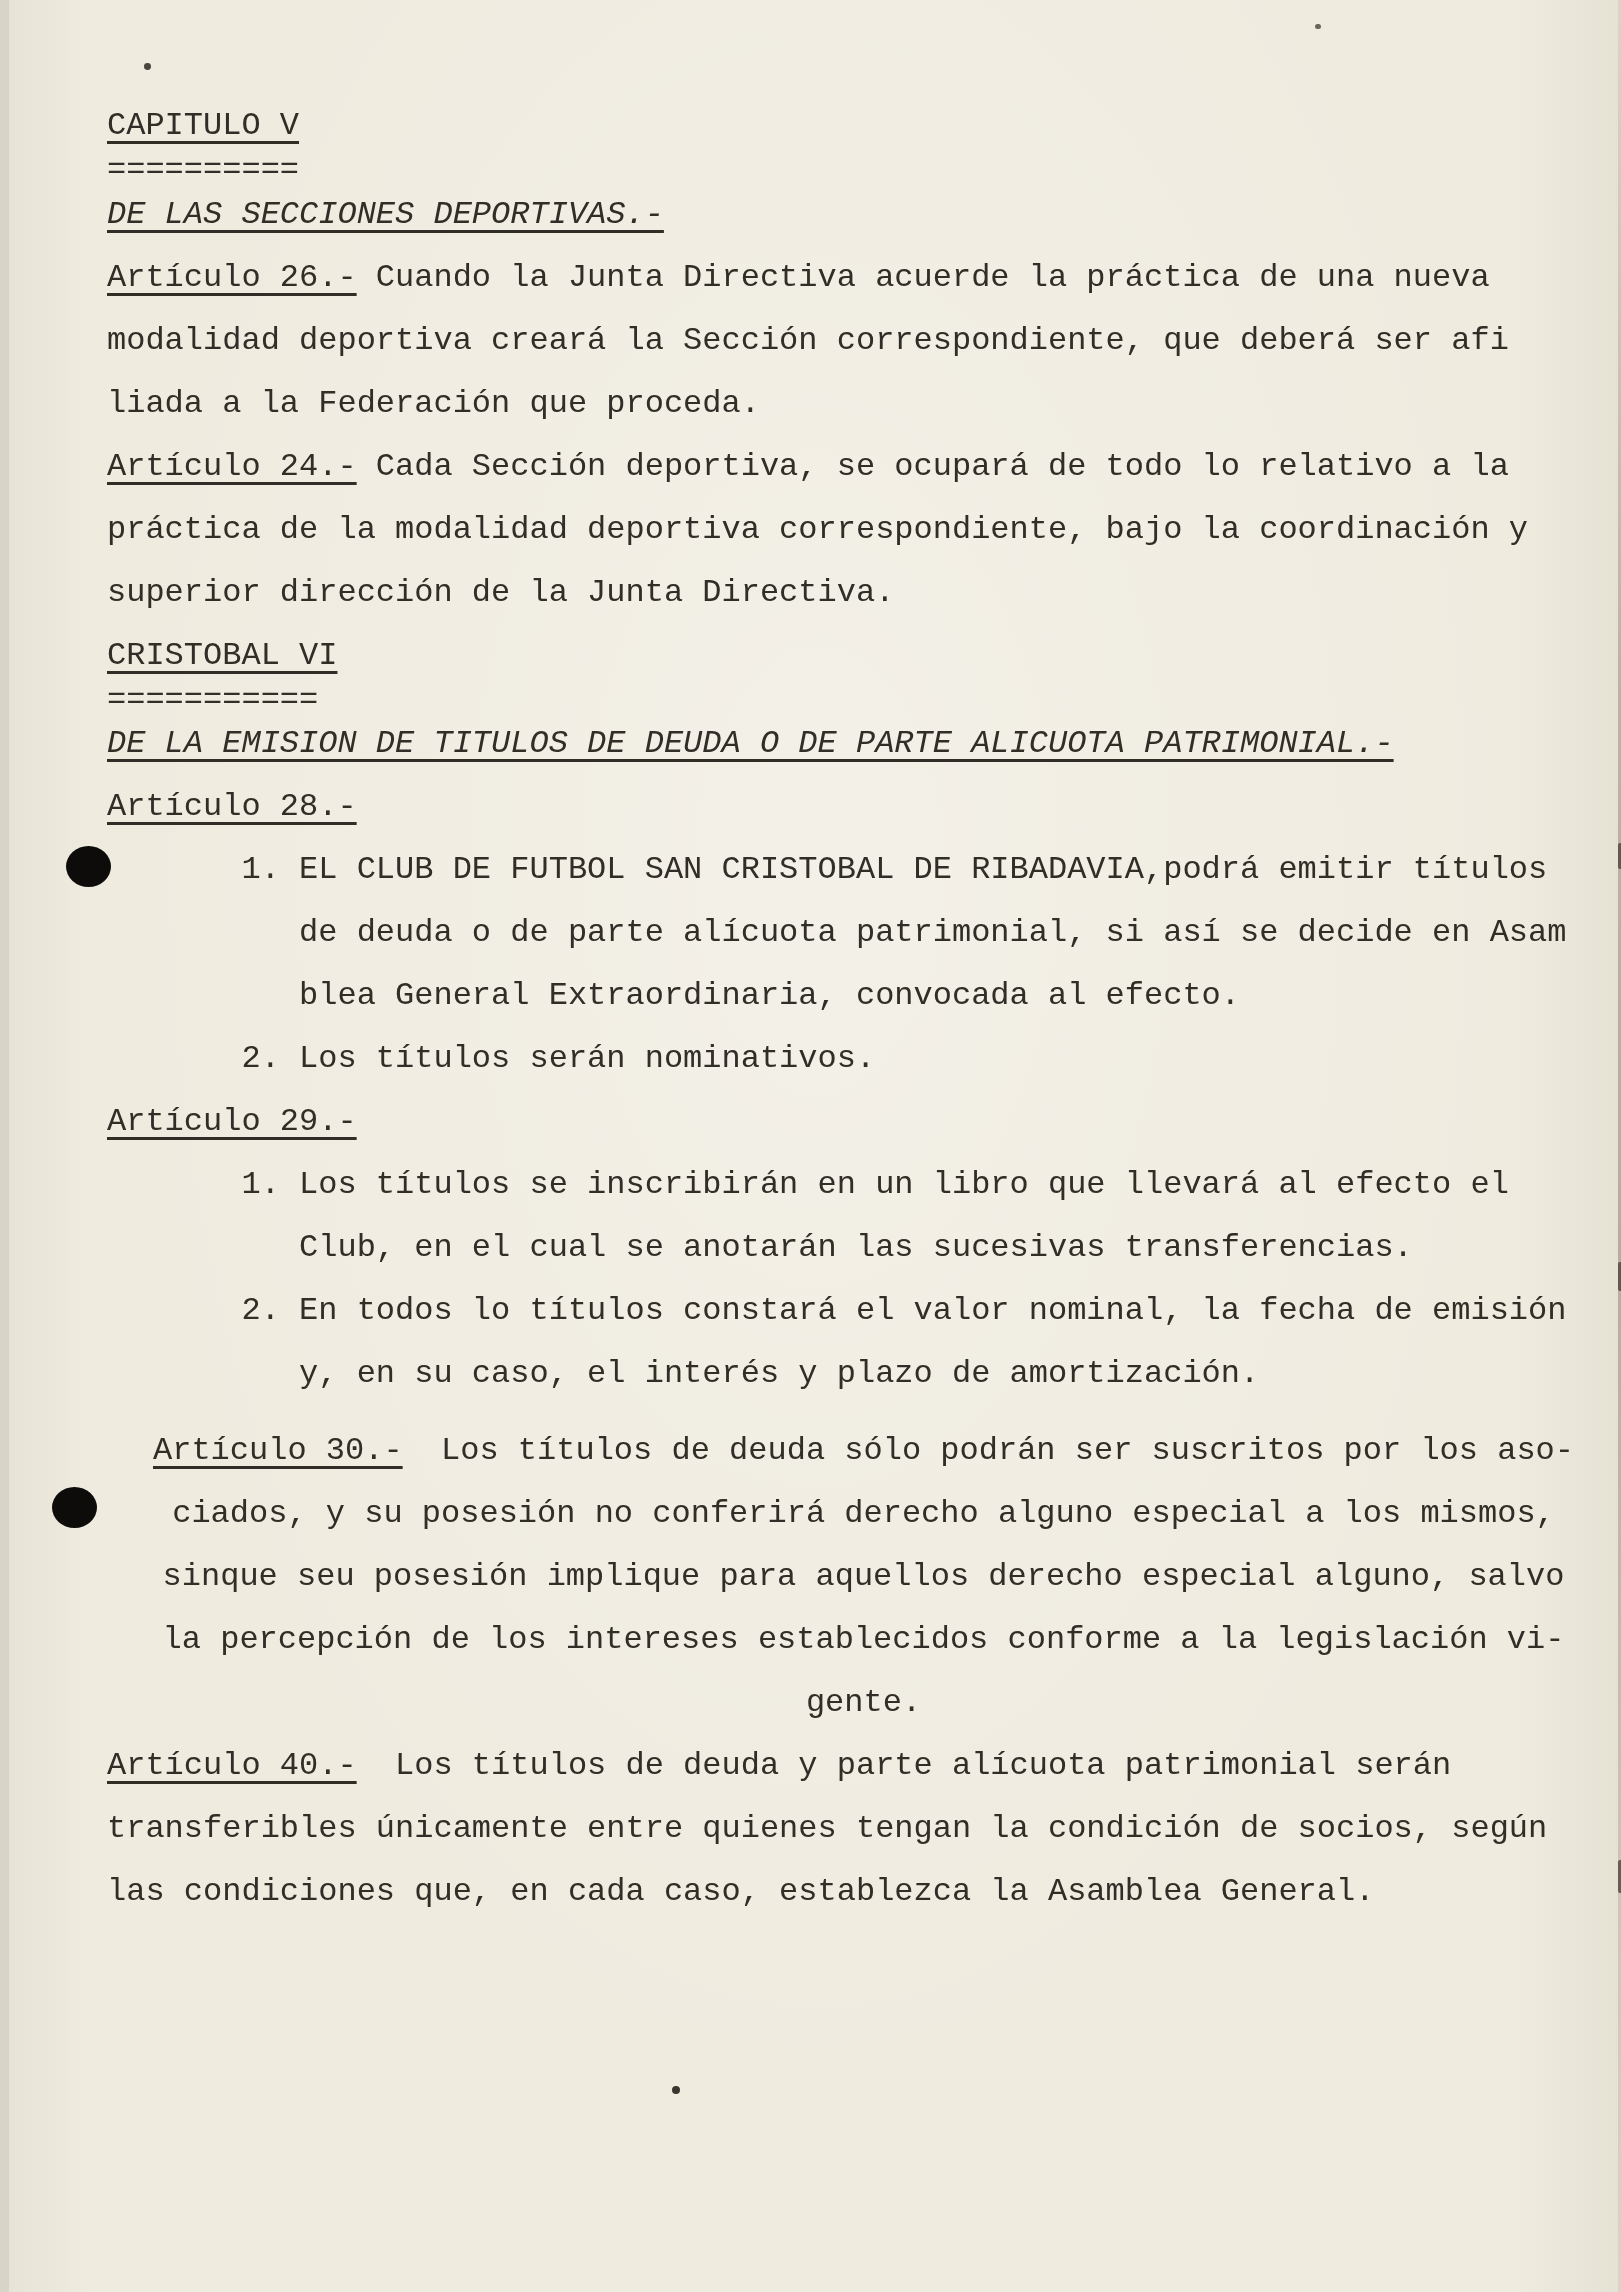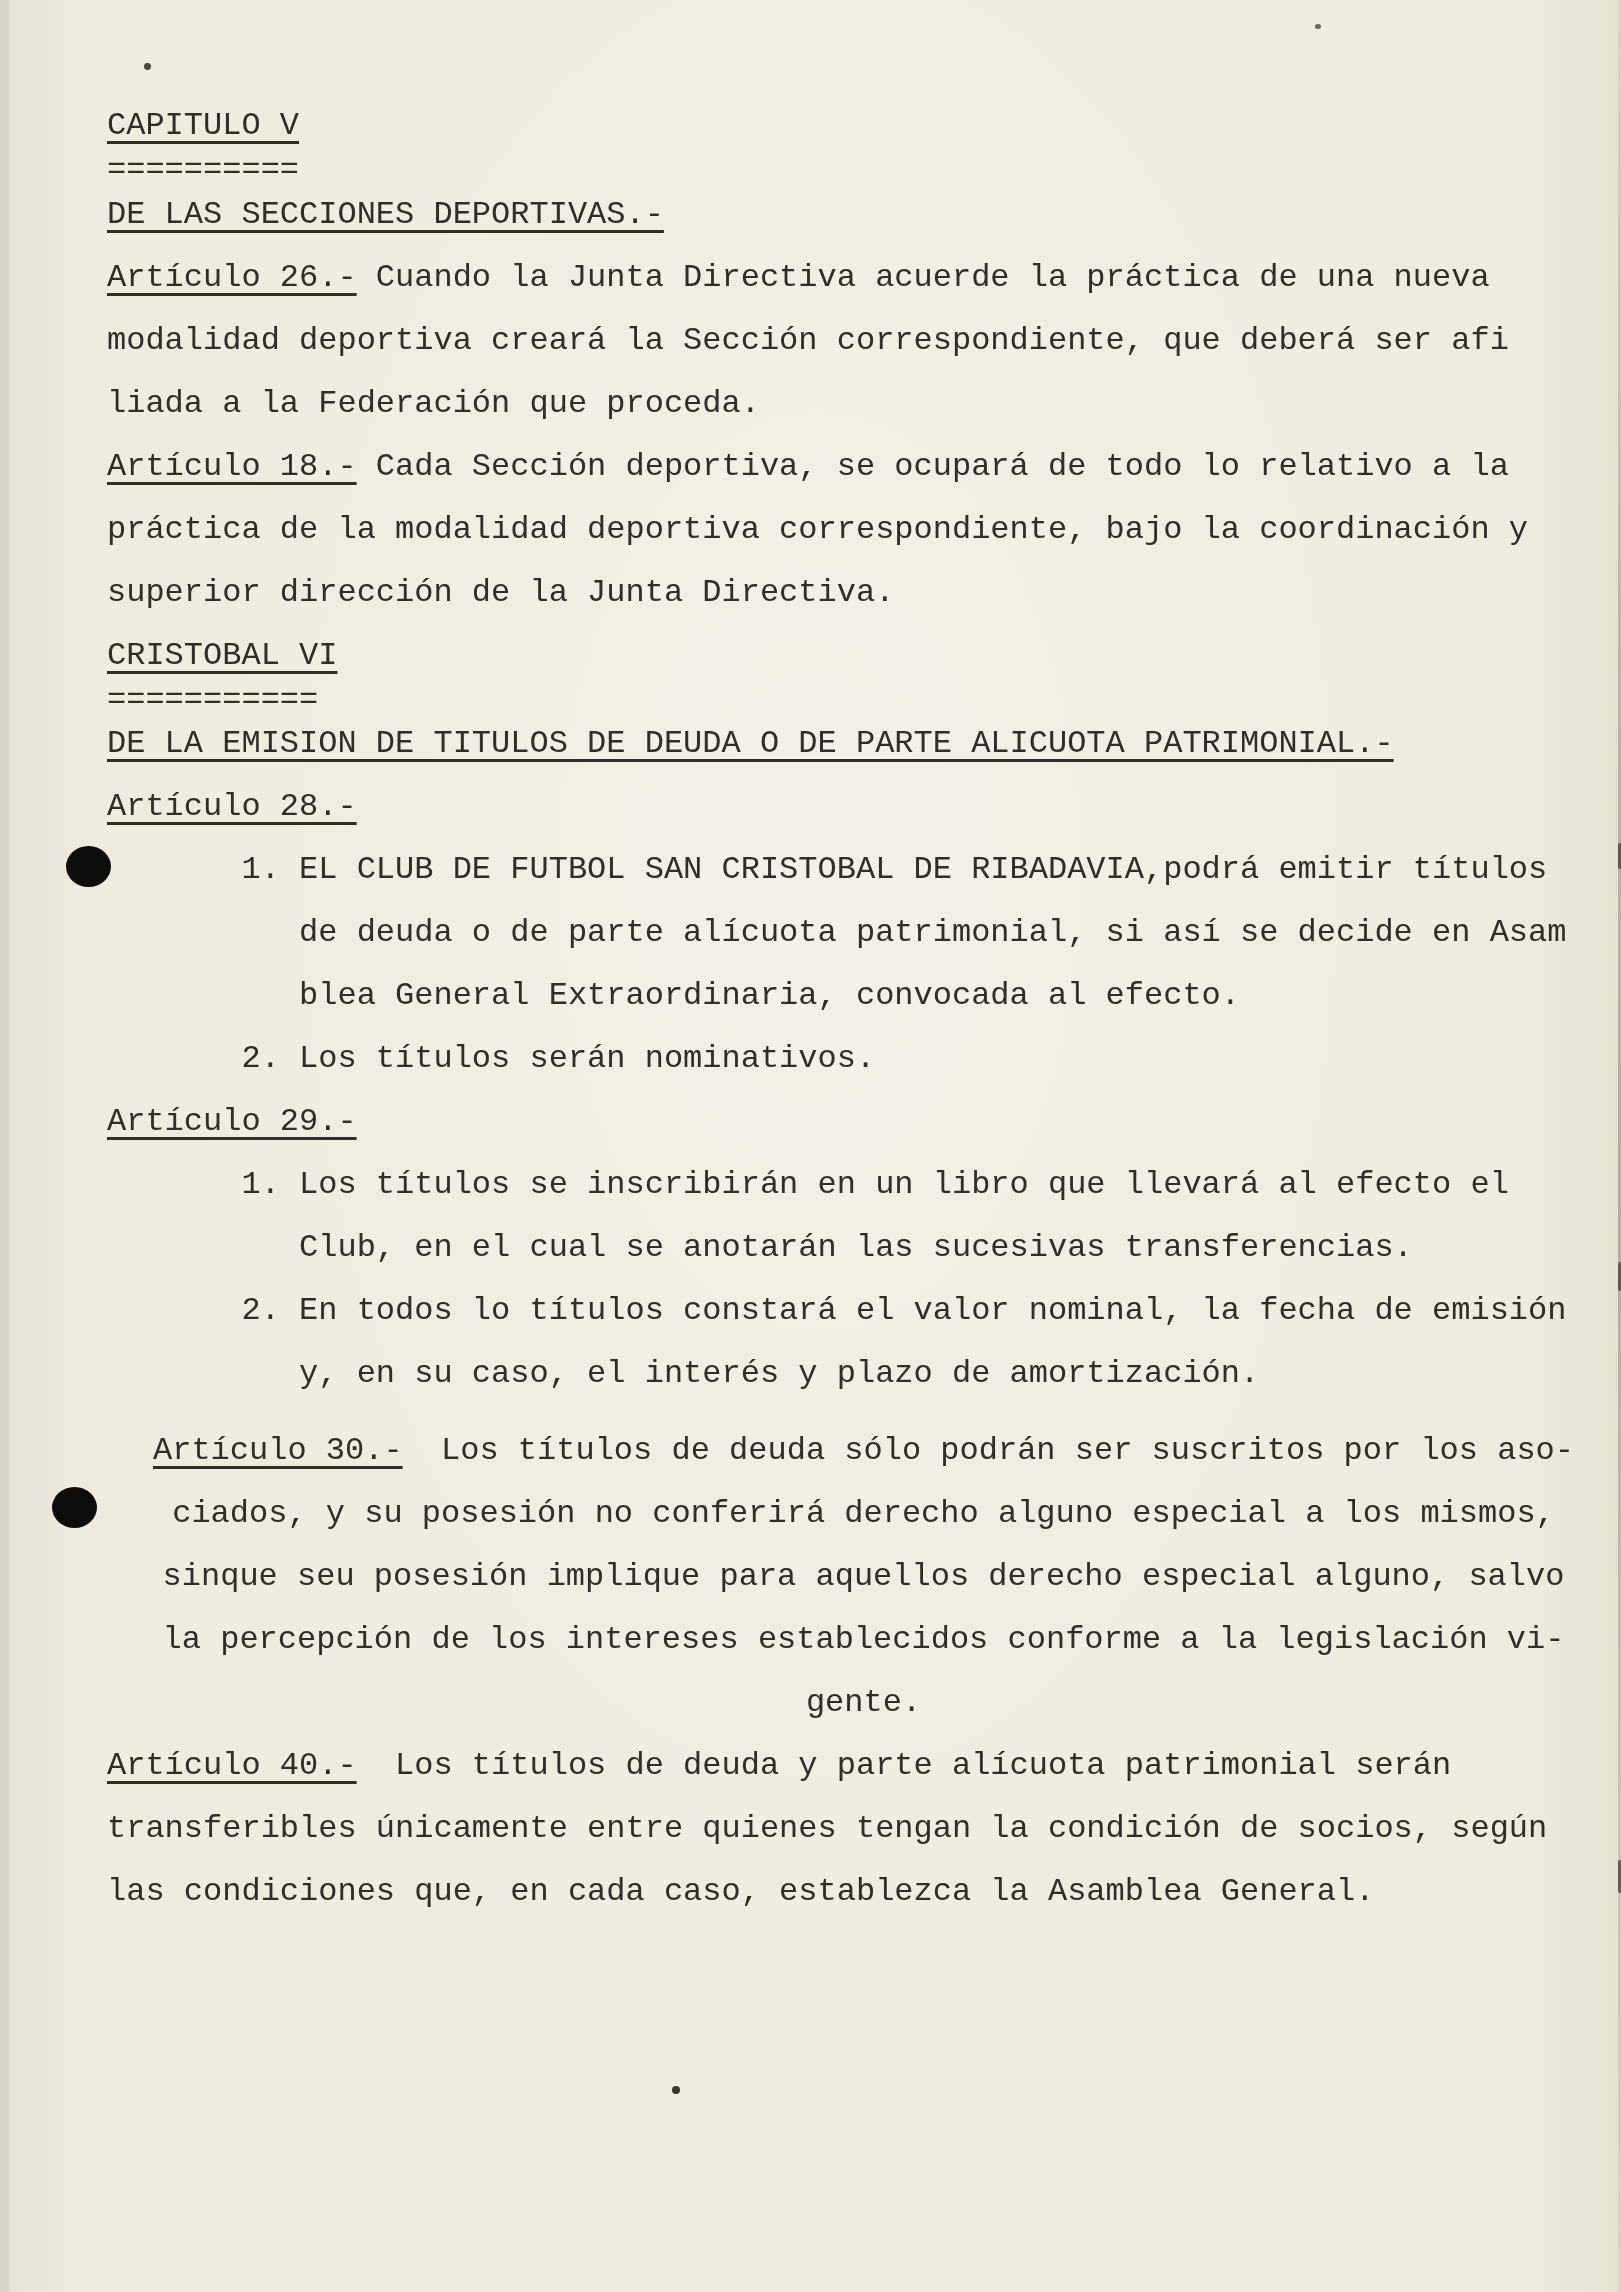--- a/index.html
+++ b/index.html
@@ -38,21 +38,21 @@
     text-underline-offset: 6.9px;
     text-decoration-thickness: 2.5px;
   }
   .chapter { margin: 0; }
   .chapter-rule {
     display: block;
     line-height: 25.5px;
     font-size: 32px;
     margin-top: 0px;
   }
-  .section { margin: 0; }
+  .section { margin: 0; font-style: italic; }
   .article { margin: 0; white-space: pre-wrap; }
   .article.gap-top { margin-top: 13.7px; text-align: center; }
   .punch-hole {
     position: absolute;
     background: #0d0c0a;
     border-radius: 50%;
   }
   .hole-1 { left: 57px; top: 846px; width: 45px; height: 41px; }
   .hole-2 { left: 43px; top: 1487px; width: 45px; height: 41px; }
   .speck {
@@ -81,21 +81,21 @@
   <div class="content">
 
     <div class="chapter"><span class="u">CAPITULO V</span><span class="chapter-rule">==========</span></div>
 
     <div class="section"><span class="u">DE LAS SECCIONES DEPORTIVAS.-</span></div>
 
     <div class="article"><span class="u article-label">Artículo 26.-</span><span class="article-text"> Cuando la Junta Directiva acuerde la práctica de una nueva
 modalidad deportiva creará la Sección correspondiente, que deberá ser afi
 liada a la Federación que proceda.</span></div>
 
-    <div class="article"><span class="u article-label">Artículo 18.-</span><span class="article-text"> Cada Sección deportiva, se ocupará de todo lo relativo a la
+    <div class="article"><span class="u article-label">Artículo 24.-</span><span class="article-text"> Cada Sección deportiva, se ocupará de todo lo relativo a la
 práctica de la modalidad deportiva correspondiente, bajo la coordinación y
 superior dirección de la Junta Directiva.</span></div>
 
     <div class="chapter"><span class="u">CRISTOBAL VI</span><span class="chapter-rule">===========</span></div>
 
     <div class="section"><span class="u">DE LA EMISION DE TITULOS DE DEUDA O DE PARTE ALICUOTA PATRIMONIAL.-</span></div>
 
     <div class="article"><span class="u article-label">Artículo 28.-</span><span class="article-text">
        1. EL CLUB DE FUTBOL SAN CRISTOBAL DE RIBADAVIA,podrá emitir títulos
           de deuda o de parte alícuota patrimonial, si así se decide en Asam

